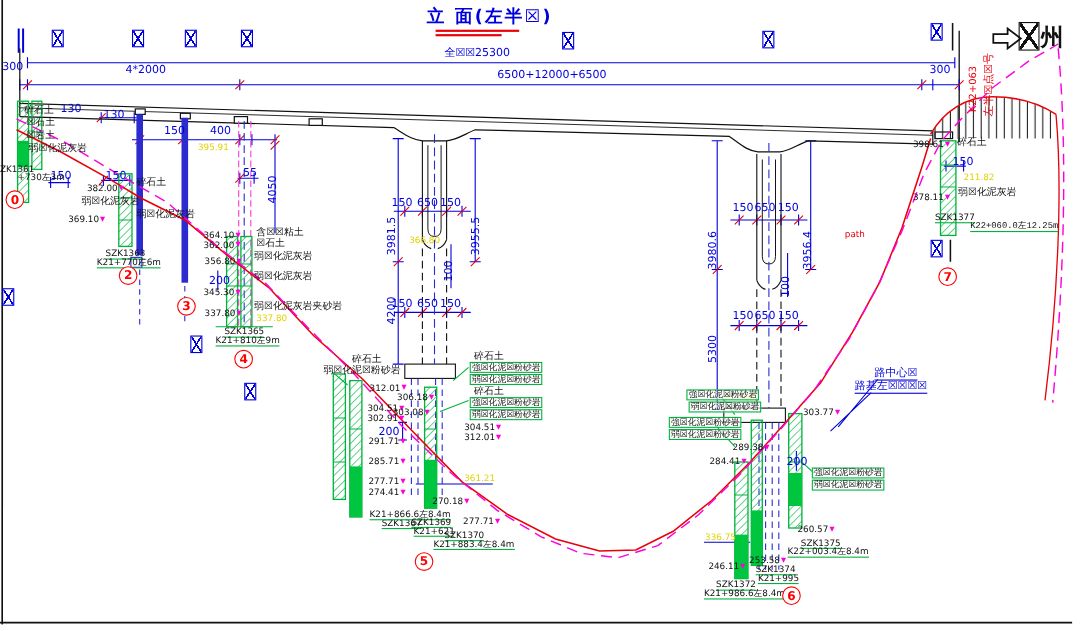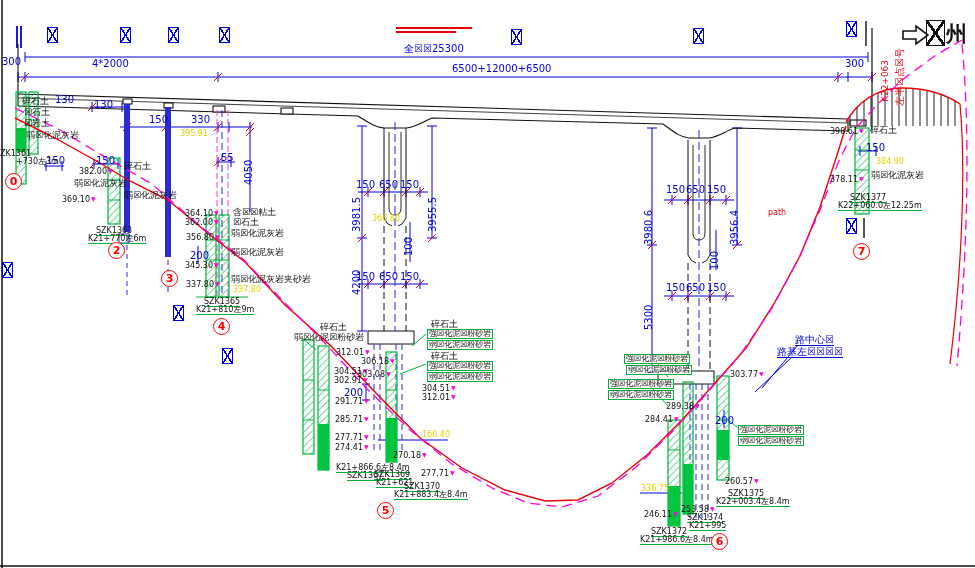--- a/index.html
+++ b/index.html
@@ -163,33 +163,34 @@
       <path d="M846,122 C858,101 878,88 902,88 C928,88 948,96 960,104" stroke="#e8000a" stroke-width="1.4"></path>
       <path d="M960,104 C966,170 962,268 950,364" stroke="#e8000a" stroke-width="1.2"></path>
       <polyline stroke="#ff00dd" stroke-width="1.3" stroke-dasharray="10,6" points="15,108 60,130 110,160 152,184 200,226 242,258 282,300 322,340 366,388 410,430 452,464
                 492,488 528,503 562,507 598,496 635,468 672,432 708,392 740,355 772,308 798,260
                 820,210 840,158 856,128 874,108 902,80 936,55 962,40"></polyline>
       <path d="M962,44 C971,140 967,255 957,366" stroke="#ff00dd" stroke-width="1.3" stroke-dasharray="10,6"></path>
       <path d="M798,345 L762,388 M792,357 L755,392" stroke="#0000dd" stroke-width="1"></path>
     </g>
   </svg>
 
+  <div class="title">立 面(左半☒)</div>
   <div class="title-ul" style="left:396px;top:27px;width:76px;"></div>
   <div class="title-ul" style="left:396px;top:31px;width:60px;"></div>
 
   <svg width="30" height="24" style="position:absolute;left:901px;top:23px;">
     <path d="M2,8 H15 V3 L27,12 15,21 V16 H2 Z" fill="#fff" stroke="#111" stroke-width="1.6"></path>
   </svg>
   <div class="dest">州</div>
 
   <div style="position:absolute;left:0;top:0;width:975px;height:568px;">
       <span class="ann b" style="left: 404px; top: 44px; font-size: 10px;">全☒☒25300</span>
       <span class="ann b" style="left: 452px; top: 64px; font-size: 10px;">6500+12000+6500</span>
       <span class="ann b" style="left: 2px; top: 57px; font-size: 10px;">300</span>
-      <span class="ann b" style="left: 92px; top: 59px; font-size: 10px;">4*2000</span>
+      <span class="ann b" style="left: 114px; top: 59px; font-size: 10px;">4*2000</span>
       <span class="ann b" style="left: 845px; top: 59px; font-size: 10px;">300</span>
       <span class="ann r rot" style="left: 881px; top: 102px; font-size: 9px;">K22+063</span>
       <span class="ann r rot" style="left: 895px; top: 106px; font-size: 10px;">左半☒点☒号</span>
       <span class="ann " style="left: 22px; top: 97px; font-size: 9px;">碎石土</span>
       <span class="ann b" style="left: 55px; top: 95px; font-size: 10px;">130</span>
       <span class="ann " style="left: 24px; top: 108px; font-size: 9px;">☒石土</span>
       <span class="ann " style="left: 24px; top: 119px; font-size: 9px;">☒岩土</span>
       <span class="ann " style="left: 26px; top: 131px; font-size: 9px;">弱☒化泥灰岩</span>
       <span class="ann b" style="left: 46px; top: 156px; font-size: 10px;">150</span>
       <span class="ann " style="left: 0px; top: 150px; font-size: 8px;">ZK1361</span>
@@ -197,21 +198,21 @@
       <span class="ann b" style="left: 94px; top: 100px; font-size: 10px;">130</span>
       <span class="ann b" style="left: 96px; top: 156px; font-size: 10px;">150</span>
       <span class="ann " style="left: 79px; top: 168px; font-size: 8px;">382.00<span class="mk">▼</span></span>
       <span class="ann " style="left: 74px; top: 179px; font-size: 9px;">弱☒化泥灰岩</span>
       <span class="ann " style="left: 62px; top: 196px; font-size: 8px;">369.10<span class="mk">▼</span></span>
       <span class="ann bh" style="left: 96px; top: 227px; font-size: 8px;">SZK1363</span>
       <span class="ann bh" style="left: 88px; top: 235px; font-size: 8px;">K21+770左6m</span>
       <span class="ann " style="left: 124px; top: 162px; font-size: 9px;">碎石土</span>
       <span class="ann " style="left: 124px; top: 191px; font-size: 9px;">弱☒化泥灰岩</span>
       <span class="ann b" style="left: 149px; top: 115px; font-size: 10px;">150</span>
-      <span class="ann b" style="left: 191px; top: 115px; font-size: 10px;">330</span>
+      <span class="ann b" style="left: 191px; top: 115px; font-size: 10px;">400</span>
       <span class="ann b" style="left: 221px; top: 153px; font-size: 10px;">55</span>
       <span class="ann b rot" style="left: 244px; top: 185px; font-size: 10px;">4050</span>
       <span class="ann y" style="left: 180px; top: 130px; font-size: 8px;">395.91</span>
       <span class="ann " style="left: 185px; top: 210px; font-size: 8px;">364.10<span class="mk">▼</span></span>
       <span class="ann " style="left: 185px; top: 219px; font-size: 8px;">362.00<span class="mk">▼</span></span>
       <span class="ann " style="left: 186px; top: 234px; font-size: 8px;">356.80<span class="mk">▼</span></span>
       <span class="ann b" style="left: 190px; top: 251px; font-size: 10px;">200</span>
       <span class="ann " style="left: 185px; top: 262px; font-size: 8px;">345.30<span class="mk">▼</span></span>
       <span class="ann " style="left: 186px; top: 281px; font-size: 8px;">337.80<span class="mk">▼</span></span>
       <span class="ann " style="left: 233px; top: 208px; font-size: 9px;">含☒☒粘土</span>
@@ -248,21 +249,21 @@
       <span class="ann bh" style="left: 347px; top: 472px; font-size: 8px;">SZK1367</span>
       <span class="ann bh" style="left: 336px; top: 464px; font-size: 8px;">K21+866.6左8.4m</span>
       <span class="ann " style="left: 393px; top: 452px; font-size: 8px;">270.18<span class="mk">▼</span></span>
       <span class="ann bh" style="left: 374px; top: 471px; font-size: 8px;">SZK1369</span>
       <span class="ann bh" style="left: 376px; top: 479px; font-size: 8px;">K21+621</span>
       <span class="ann bh" style="left: 404px; top: 483px; font-size: 8px;">SZK1370</span>
       <span class="ann bh" style="left: 394px; top: 491px; font-size: 8px;">K21+883.4左8.4m</span>
       <span class="ann " style="left: 421px; top: 470px; font-size: 8px;">277.71<span class="mk">▼</span></span>
       <span class="ann " style="left: 422px; top: 385px; font-size: 8px;">304.51<span class="mk">▼</span></span>
       <span class="ann " style="left: 422px; top: 394px; font-size: 8px;">312.01<span class="mk">▼</span></span>
-      <span class="ann y" style="left: 422px; top: 431px; font-size: 8px;">160.40</span>
+      <span class="ann y" style="left: 422px; top: 431px; font-size: 8px;">361.21</span>
       <span class="ann " style="left: 431px; top: 320px; font-size: 9px;">碎石土</span>
       <span class="ann gb" style="left: 427px; top: 329px; font-size: 8px;">強☒化泥☒粉砂岩</span>
       <span class="ann gb" style="left: 427px; top: 340px; font-size: 8px;">弱☒化泥☒粉砂岩</span>
       <span class="ann " style="left: 431px; top: 352px; font-size: 9px;">碎石土</span>
       <span class="ann gb" style="left: 427px; top: 361px; font-size: 8px;">強☒化泥☒粉砂岩</span>
       <span class="ann gb" style="left: 427px; top: 372px; font-size: 8px;">弱☒化泥☒粉砂岩</span>
       <span class="ann b rot" style="left: 644px; top: 245px; font-size: 10px;">3980.6</span>
       <span class="ann b" style="left: 666px; top: 185px; font-size: 10px;">150</span>
       <span class="ann b" style="left: 686px; top: 185px; font-size: 10px;">650</span>
       <span class="ann b" style="left: 707px; top: 185px; font-size: 10px;">150</span>
@@ -292,25 +293,25 @@
       <span class="ann bh" style="left: 689px; top: 522px; font-size: 8px;">K21+995</span>
       <span class="ann " style="left: 644px; top: 511px; font-size: 8px;">246.11<span class="mk">▼</span></span>
       <span class="ann bh" style="left: 651px; top: 528px; font-size: 8px;">SZK1372</span>
       <span class="ann bh" style="left: 640px; top: 536px; font-size: 8px;">K21+986.6左8.4m</span>
       <span class="ann bu" style="left: 795px; top: 335px; font-size: 10px;">路中心☒</span>
       <span class="ann bu" style="left: 777px; top: 347px; font-size: 10px;">路基左☒☒☒☒</span>
       <span class="ann r" style="left: 768px; top: 209px; font-size: 8px;">path</span>
       <span class="ann " style="left: 830px; top: 128px; font-size: 8px;">398.61<span class="mk">▼</span></span>
       <span class="ann " style="left: 870px; top: 126px; font-size: 9px;">碎石土</span>
       <span class="ann b" style="left: 866px; top: 143px; font-size: 10px;">150</span>
-      <span class="ann y" style="left: 876px; top: 158px; font-size: 8px;">384.90</span>
+      <span class="ann y" style="left: 876px; top: 158px; font-size: 8px;">211.82</span>
       <span class="ann " style="left: 871px; top: 171px; font-size: 9px;">弱☒化泥灰岩</span>
       <span class="ann " style="left: 830px; top: 176px; font-size: 8px;">378.11<span class="mk">▼</span></span>
       <span class="ann bh" style="left: 850px; top: 194px; font-size: 8px;">SZK1377</span>
-      <span class="ann bh" style="left: 838px; top: 202px; font-size: 8px;">K22+060.0左12.25m</span>
+      <span class="ann bh" style="left: 882px; top: 202px; font-size: 8px; font-family: Liberation Mono, monospace;">K22+060.0左12.25m</span>
       <div class="badge" style="left: 5px; top: 173px;">0</div>
       <div class="badge" style="left: 108px; top: 242px;">2</div>
       <div class="badge" style="left: 161px; top: 270px;">3</div>
       <div class="badge" style="left: 213px; top: 318px;">4</div>
       <div class="badge" style="left: 377px; top: 502px;">5</div>
       <div class="badge" style="left: 711px; top: 533px;">6</div>
       <div class="badge" style="left: 853px; top: 243px;">7</div>
       <div class="tofu" style="left: 47px; top: 27px;"></div>
       <div class="tofu" style="left: 120px; top: 27px;"></div>
       <div class="tofu" style="left: 168px; top: 27px;"></div>

